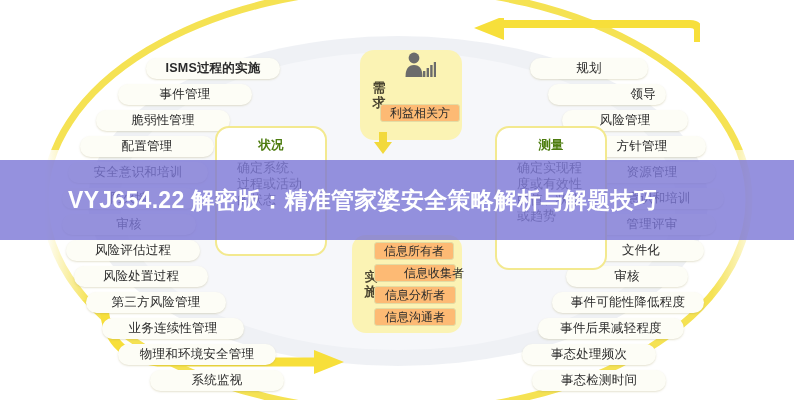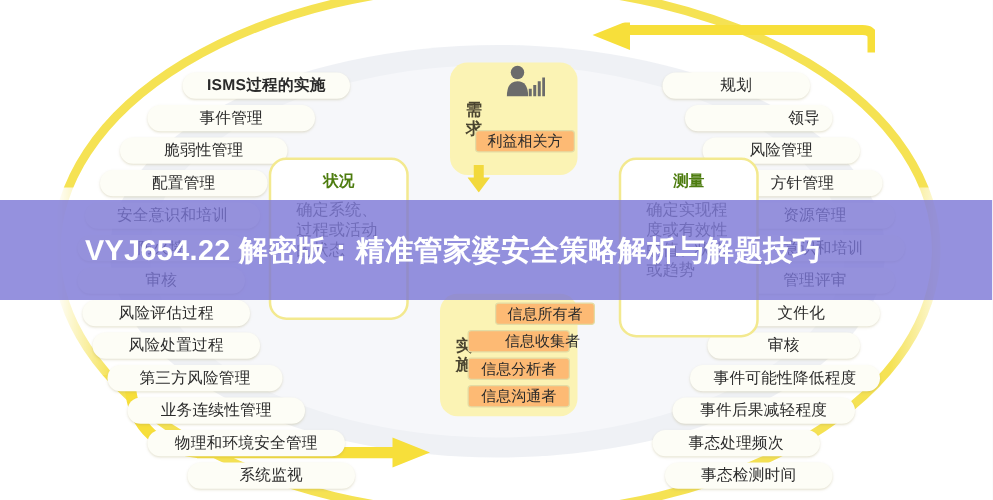--- a/index.html
+++ b/index.html
@@ -240,21 +240,21 @@
     </div>
 
   <div id="yboxes">
       <div class="ybox" style="left: 360px; top: 50px; width: 102px; height: 90px;"></div>
       <div class="ybox-label" style="left: 368px; top: 80px;">需求</div>
       <div class="ybox-item" style="left: 380px; top: 104px; width: 80px;">
         <span>利益相关方</span>
       </div>
       <div class="ybox" style="left: 352px; top: 235px; width: 110px; height: 98px;"></div>
       <div class="ybox-label" style="left: 360px; top: 269px;">实施</div>
-      <div class="ybox-item" style="left: 396px; top: 242px; width: 80px; font-family: Liberation Serif, serif;">
+      <div class="ybox-item" style="left: 374px; top: 242px; width: 80px; font-family: Liberation Serif, serif;">
         <span>信息所有者</span>
       </div>
       <div class="ybox-item" style="left: 374px; top: 264px; width: 82px; padding-left: 44px;">
         <span>信息收集者</span>
       </div>
       <div class="ybox-item" style="left: 374px; top: 286px; width: 82px;">
         <span>信息分析者</span>
       </div>
       <div class="ybox-item" style="left: 374px; top: 308px; width: 82px;">
         <span>信息沟通者</span>

